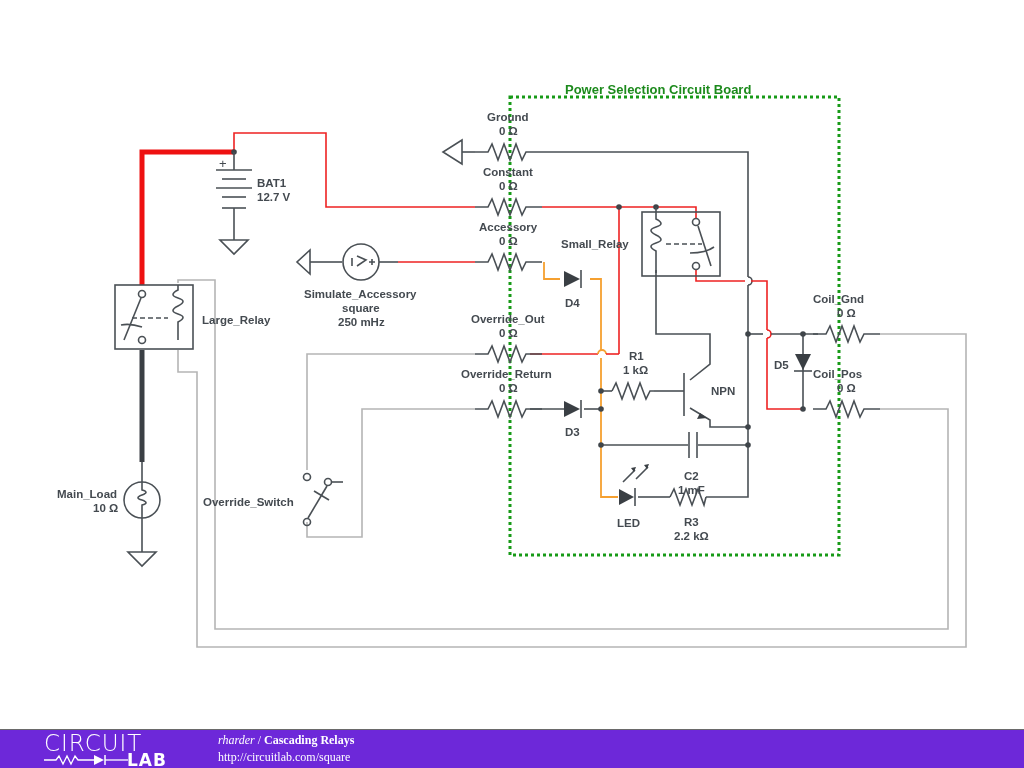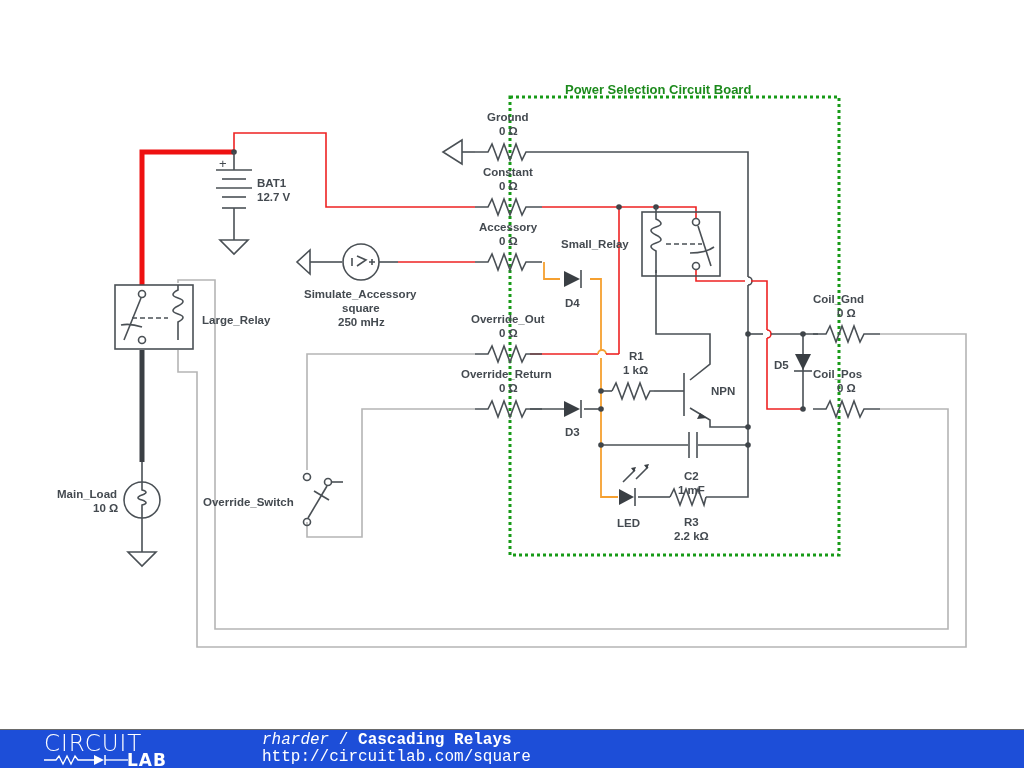--- a/index.html
+++ b/index.html
@@ -9,25 +9,25 @@
   .title-lbl { font-family: "Liberation Sans", sans-serif; font-weight: bold; font-size: 13px; fill: #1c8a1c; }
   .w { fill: none; stroke: #4a5055; stroke-width: 1.6; }
   .wr { fill: none; stroke: #ee2222; stroke-width: 1.6; }
   .wrt { fill: none; stroke: #ee1111; stroke-width: 5; }
   .wo { fill: none; stroke: #f5a030; stroke-width: 1.8; }
   .wg { fill: none; stroke: #b5b5b5; stroke-width: 1.6; }
   .wd { fill: none; stroke: #3a3f44; stroke-width: 5; }
   .comp { fill: none; stroke: #4a5055; stroke-width: 1.6; }
   .dot { fill: #3f454a; }
   .board { fill: none; stroke: #179a17; stroke-width: 3; stroke-dasharray: 3 3; }
-  #footer { position: absolute; left: 0; top: 729px; width: 1024px; height: 39px; background: #1d4ed8; border-top: 1px solid #6a6a6a; }
+  #footer { position: absolute; left: 0; top: 729px; width: 1024px; height: 39px; background: #6d28d9; border-top: 1px solid #6a6a6a; }
   #logo { position: absolute; left: 40px; top: 2px; width: 140px; height: 36px; }
   .logo-top { position: absolute; left: 4px; top: -2px; font-family: "DejaVu Sans", sans-serif; font-size: 23px; letter-spacing: 1px; color: #ffffff; font-weight: 200; }
   .logo-lab { position: absolute; left: 87px; top: 18px; font-family: "DejaVu Sans", sans-serif; font-size: 17px; color: #ffffff; font-weight: bold; letter-spacing: 1px; }
-  #credits { position: absolute; left: 218px; top: 2px; color: #ffffff; font-family: Liberation Mono, monospace; font-size: 16px; line-height: 17px; margin-left: 44px; }
+  #credits { position: absolute; left: 218px; top: 2px; color: #ffffff; font-family: Liberation Serif, serif; font-size: 12px; line-height: 17px; }
   #credits .author { font-style: italic; }
   #credits .ctitle { font-weight: bold; }
 </style>
 </head>
 <body>
 
 <svg id="schematic" width="1024" height="728" viewBox="0 0 1024 728">
 
   <rect class="board" x="510" y="97" width="329" height="458"></rect>
   <text class="title-lbl" x="565" y="94">Power Selection Circuit Board</text>

